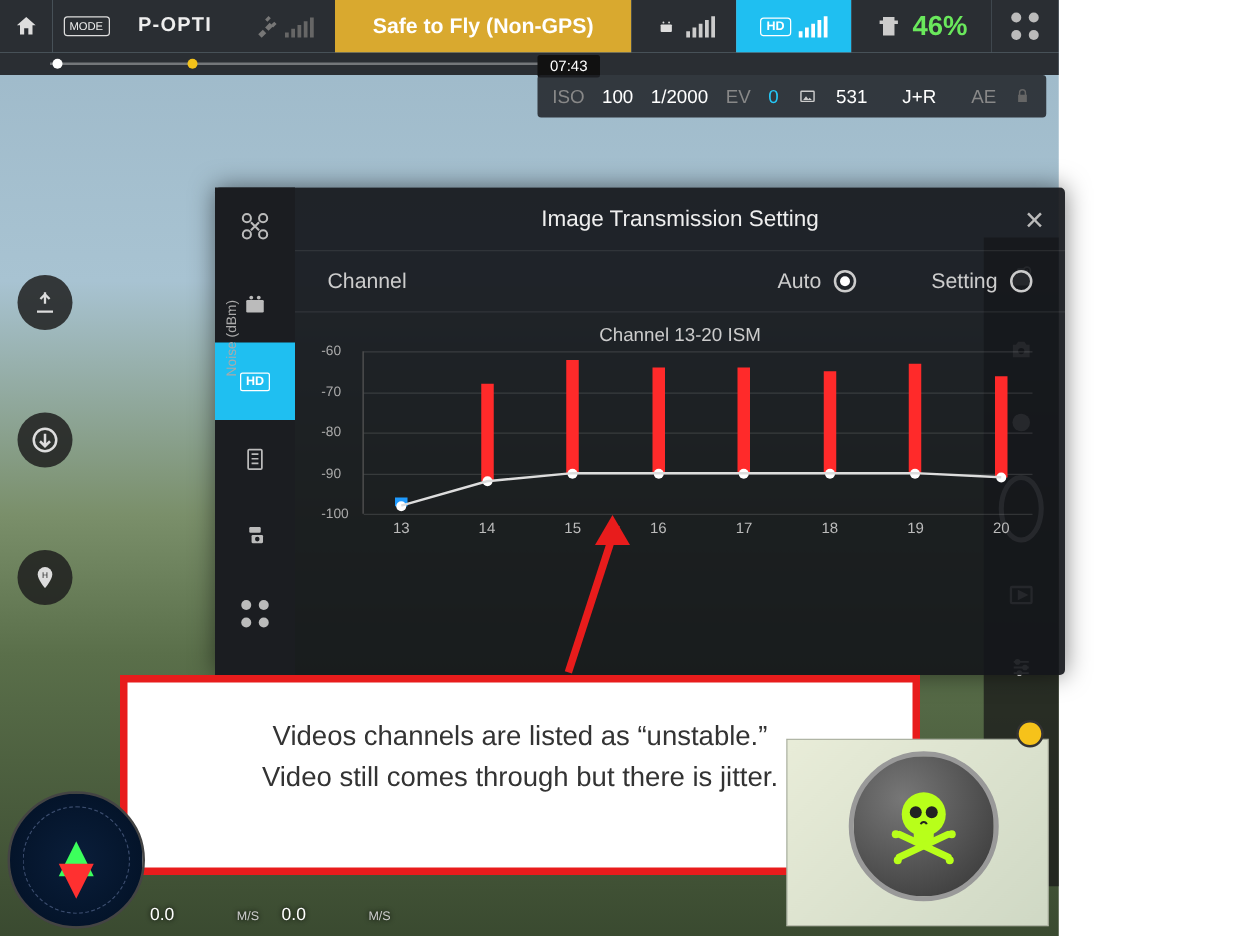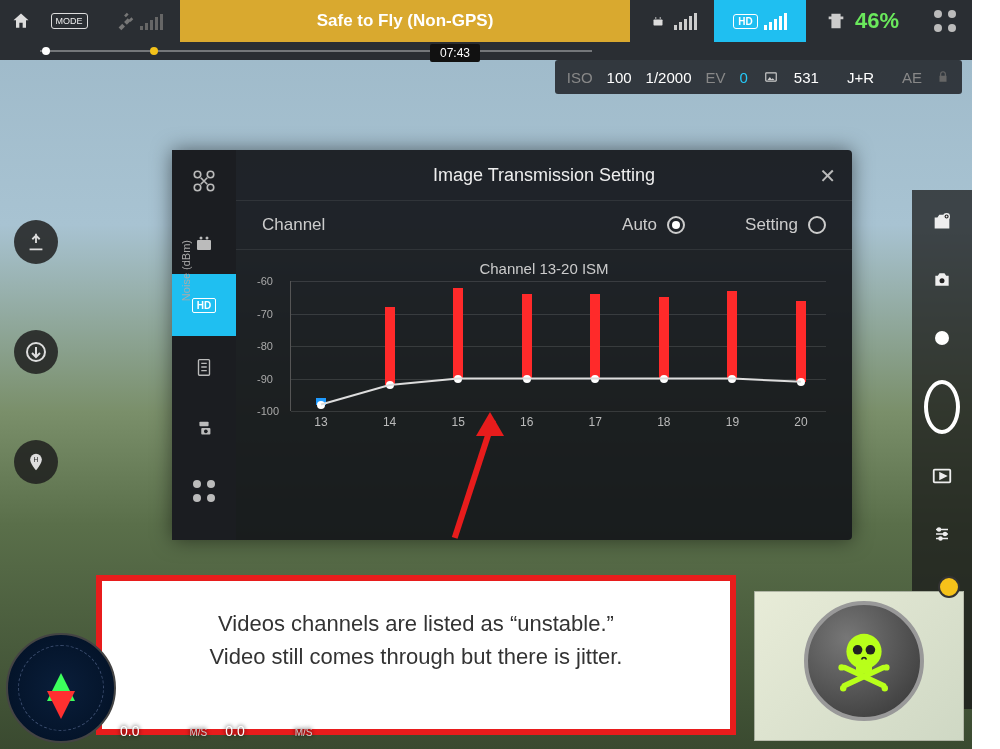--- a/index.html
+++ b/index.html
@@ -1,17 +1,17 @@
 <!DOCTYPE html>
 <html><head>
 <meta charset="utf-8">
 <style>
   * { margin: 0; padding: 0; box-sizing: border-box; font-family: -apple-system, Helvetica, Arial, sans-serif; }
   html, body { width: 1000px; height: 749px; overflow: hidden; }
-  #stage { position: relative; width: 972px; height: 749px;
+  #stage { position: relative; width: 847px; height: 749px;
     background: linear-gradient(to bottom, #9db8c8 0%, #a8c3d2 30%, #7a8f6a 55%, #5a6f4a 70%, #3a4a30 100%); }
 
   
   .topbar { position: absolute; top:0; left:0; right:0; height:42px; display:flex; }
   .tb-seg { height:42px; display:flex; align-items:center; justify-content:center; color:#eee; }
   .tb-dark { background:#2a2e33; }
   .tb-mode { width:42px; }
   .tb-modebox { width:54px; }
   .tb-popti { width:88px; font-weight:600; letter-spacing:1px; }
   .tb-sat { width:84px; color:#777; }
@@ -69,21 +69,21 @@
   .gl { position:absolute; left:0; right:0; height:1px; background:rgba(255,255,255,.12);}
   .xl { position:absolute; bottom:-18px; font-size:12px; color:#bbb; transform:translateX(-50%);}
   .bar { position:absolute; width:10px; bottom:0; }
   .pt { position:absolute; width:8px; height:8px; border-radius:50%; background:#fff; transform:translate(-50%,50%);}
   .ylab { position:absolute; left:8px; top:90px; color:#aaa; font-size:11px; writing-mode:vertical-rl; transform:rotate(180deg);}
   .legend { display:flex; justify-content:space-around; color:#ccc; font-size:14px; padding:24px 30px 0 56px;}
   .legend .sw { display:inline-block; width:5px; height:16px; margin-right:8px; vertical-align:middle;}
 
   
   .callout { position:absolute; left:96px; top:540px; width:640px; height:160px;
-    background:#fff; border:6px solid #e81c1c; padding:26px 28px; color:#333; font-size:22px; line-height:1.5; text-align:center;margin-top:35px;}
+    background:#fff; border:6px solid #e81c1c; padding:26px 28px; color:#333; font-size:22px; line-height:1.5; text-align:center;}
   .arrow-line { position:absolute; left:490px; top:420px; width:6px; height:124px; background:#e81c1c; transform-origin:top center; transform:rotate(18deg);}
   .arrow-head { position:absolute; left:476px; top:412px; width:0; height:0;
     border-left:14px solid transparent; border-right:14px solid transparent; border-bottom:24px solid #e81c1c; }
 
   
   .minimap { position:absolute; right:8px; bottom:8px; width:210px; height:150px;
     background:linear-gradient(135deg,#e8ecd8,#cfd8c4); border:1px solid rgba(0,0,0,.2);}
   .skull-badge { position:absolute; right:48px; bottom:28px; width:120px; height:120px; border-radius:50%;
     background:radial-gradient(circle at 35% 30%, #777, #333); border:4px solid #999; display:flex; align-items:center; justify-content:center;}
   .skull-badge svg { width:80px; height:80px; }
@@ -112,20 +112,21 @@
 
   <div class="topbar">
     <div class="tb-seg tb-dark tb-mode">
       <svg width="20" height="20" viewBox="0 0 24 24" fill="#ddd">
           <path d="M12 3l9 8h-3v9h-4v-6h-4v6H6v-9H3z"></path>
         </svg>
     </div>
     <div class="tb-seg tb-dark tb-modebox">
       <span class="modebox">MODE</span>
     </div>
+    <div class="tb-seg tb-dark tb-popti">P-OPTI</div>
     <div class="tb-seg tb-dark tb-sat">
       <svg width="22" height="22" viewBox="0 0 24 24" fill="#777">
           <path d="M5 19l4-4 3 3-4 4zm6-6l4-4 3 3-4 4zM14 3l2 2-3 3-2-2zM19 8l2 2-3 3-2-2z"></path>
         </svg>
       <div class="sigbars" style="margin-left:4px">
           <span style="height:4px;background:#666"></span>
           <span style="height:7px;background:#666"></span>
           <span style="height:10px;background:#666"></span>
           <span style="height:13px;background:#666"></span>
           <span style="height:16px;background:#666"></span>

